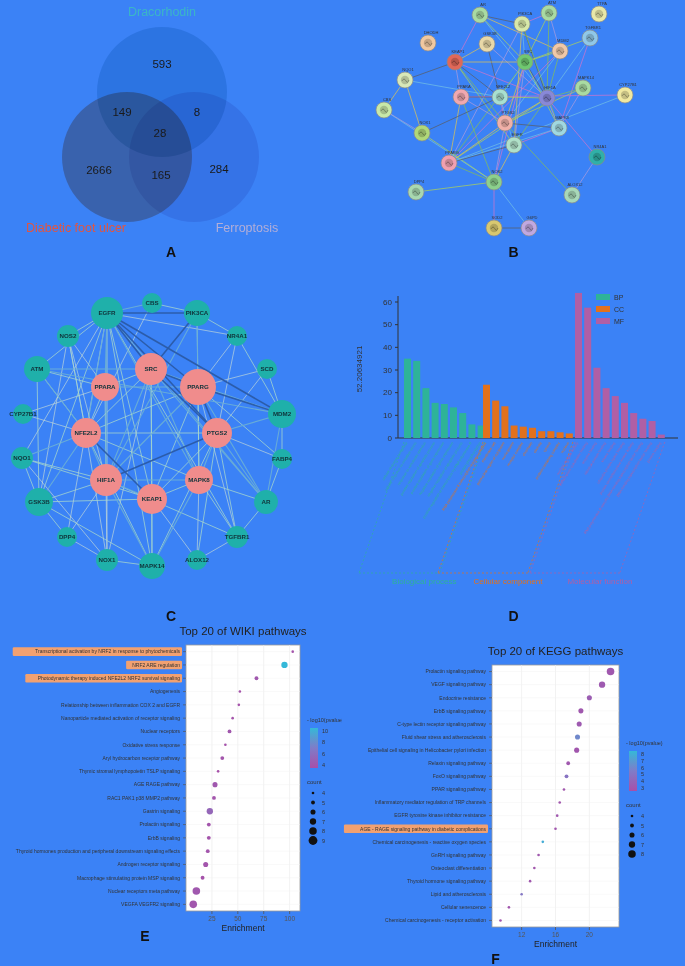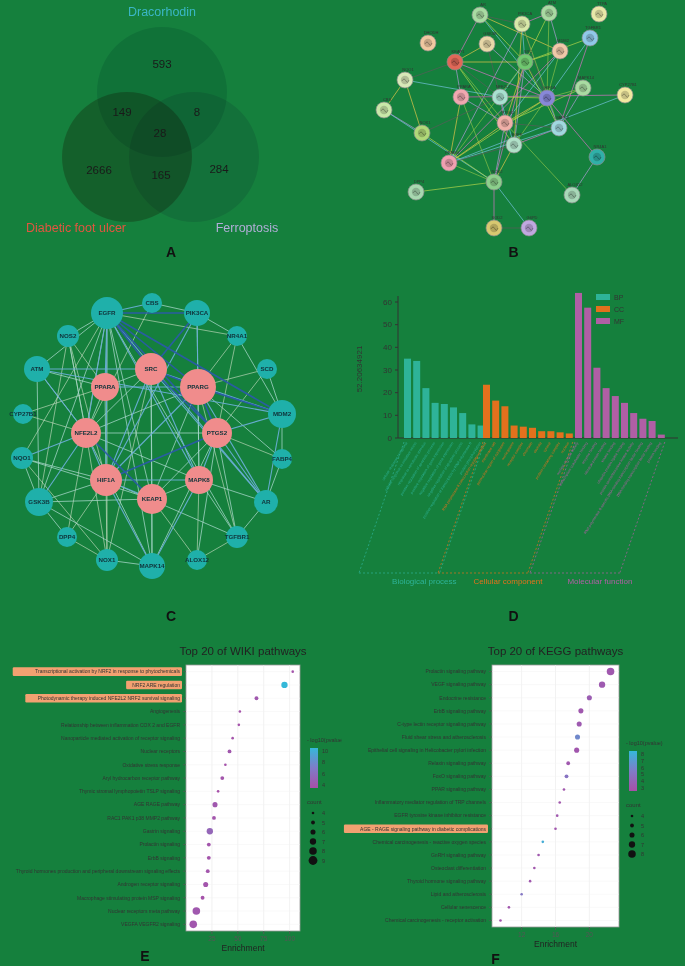--- a/index.html
+++ b/index.html
@@ -1,16 +1,16 @@
 <!DOCTYPE html>
 <html><head>
 <meta charset="utf-8">
 <style>
   html,body{margin:0;padding:0;background:#fff;}
-  .fig{position:relative;width:685px;height:966px;background:#15803d;overflow:hidden;
+  .fig{position:relative;width:685px;height:966px;background:#3b82f6;overflow:hidden;
        font-family:"Liberation Sans","DejaVu Sans",sans-serif;}
   .panel{position:absolute;}
   .panel svg{position:absolute;left:0;top:0;}
   .plabel{position:absolute;width:100%;text-align:center;font-weight:bold;
           font-size:14px;color:#111;}
 </style>
 </head>
 <body>
 
 <div class="fig">
@@ -600,21 +600,21 @@
         <rect x="254" y="24" width="14" height="6" fill="#2eb398"></rect>
         <text x="272" y="30" font-size="7" fill="#333">BP</text>
         <rect x="254" y="36" width="14" height="6" fill="#e2711d"></rect>
         <text x="272" y="42" font-size="7" fill="#333">CC</text>
         <rect x="254" y="48" width="14" height="6" fill="#b05fa5"></rect>
         <text x="272" y="54" font-size="7" fill="#333">MF</text>
       </svg>
     <div class="plabel" style="top:338px">D</div>
   </section>
 
-  <section class="panel" style="left:0;top:630px;width:342px;height:336px">
+  <section class="panel" style="left:0;top:610px;width:342px;height:336px">
     <svg id="svgE" width="342" height="336" viewBox="0 0 342 336">
         <text x="243" y="25" text-anchor="middle" font-size="11.5" fill="#222">Top 20 of WIKI pathways</text>
         <rect x="186" y="35" width="114" height="266" fill="#fff" stroke="#9a9a9a" stroke-width="0.8"></rect>
         <line x1="211.9090909090909" y1="35" x2="211.9090909090909" y2="301" stroke="#ececec" stroke-width="0.7"></line>
         <line x1="237.8181818181818" y1="35" x2="237.8181818181818" y2="301" stroke="#ececec" stroke-width="0.7"></line>
         <line x1="263.72727272727275" y1="35" x2="263.72727272727275" y2="301" stroke="#ececec" stroke-width="0.7"></line>
         <line x1="289.6363636363636" y1="35" x2="289.6363636363636" y2="301" stroke="#ececec" stroke-width="0.7"></line>
         <line x1="186" y1="41.65" x2="300" y2="41.65" stroke="#f3f3f3" stroke-width="0.5"></line>
         <line x1="186" y1="54.95" x2="300" y2="54.95" stroke="#f3f3f3" stroke-width="0.5"></line>
         <line x1="186" y1="68.25" x2="300" y2="68.25" stroke="#f3f3f3" stroke-width="0.5"></line>

